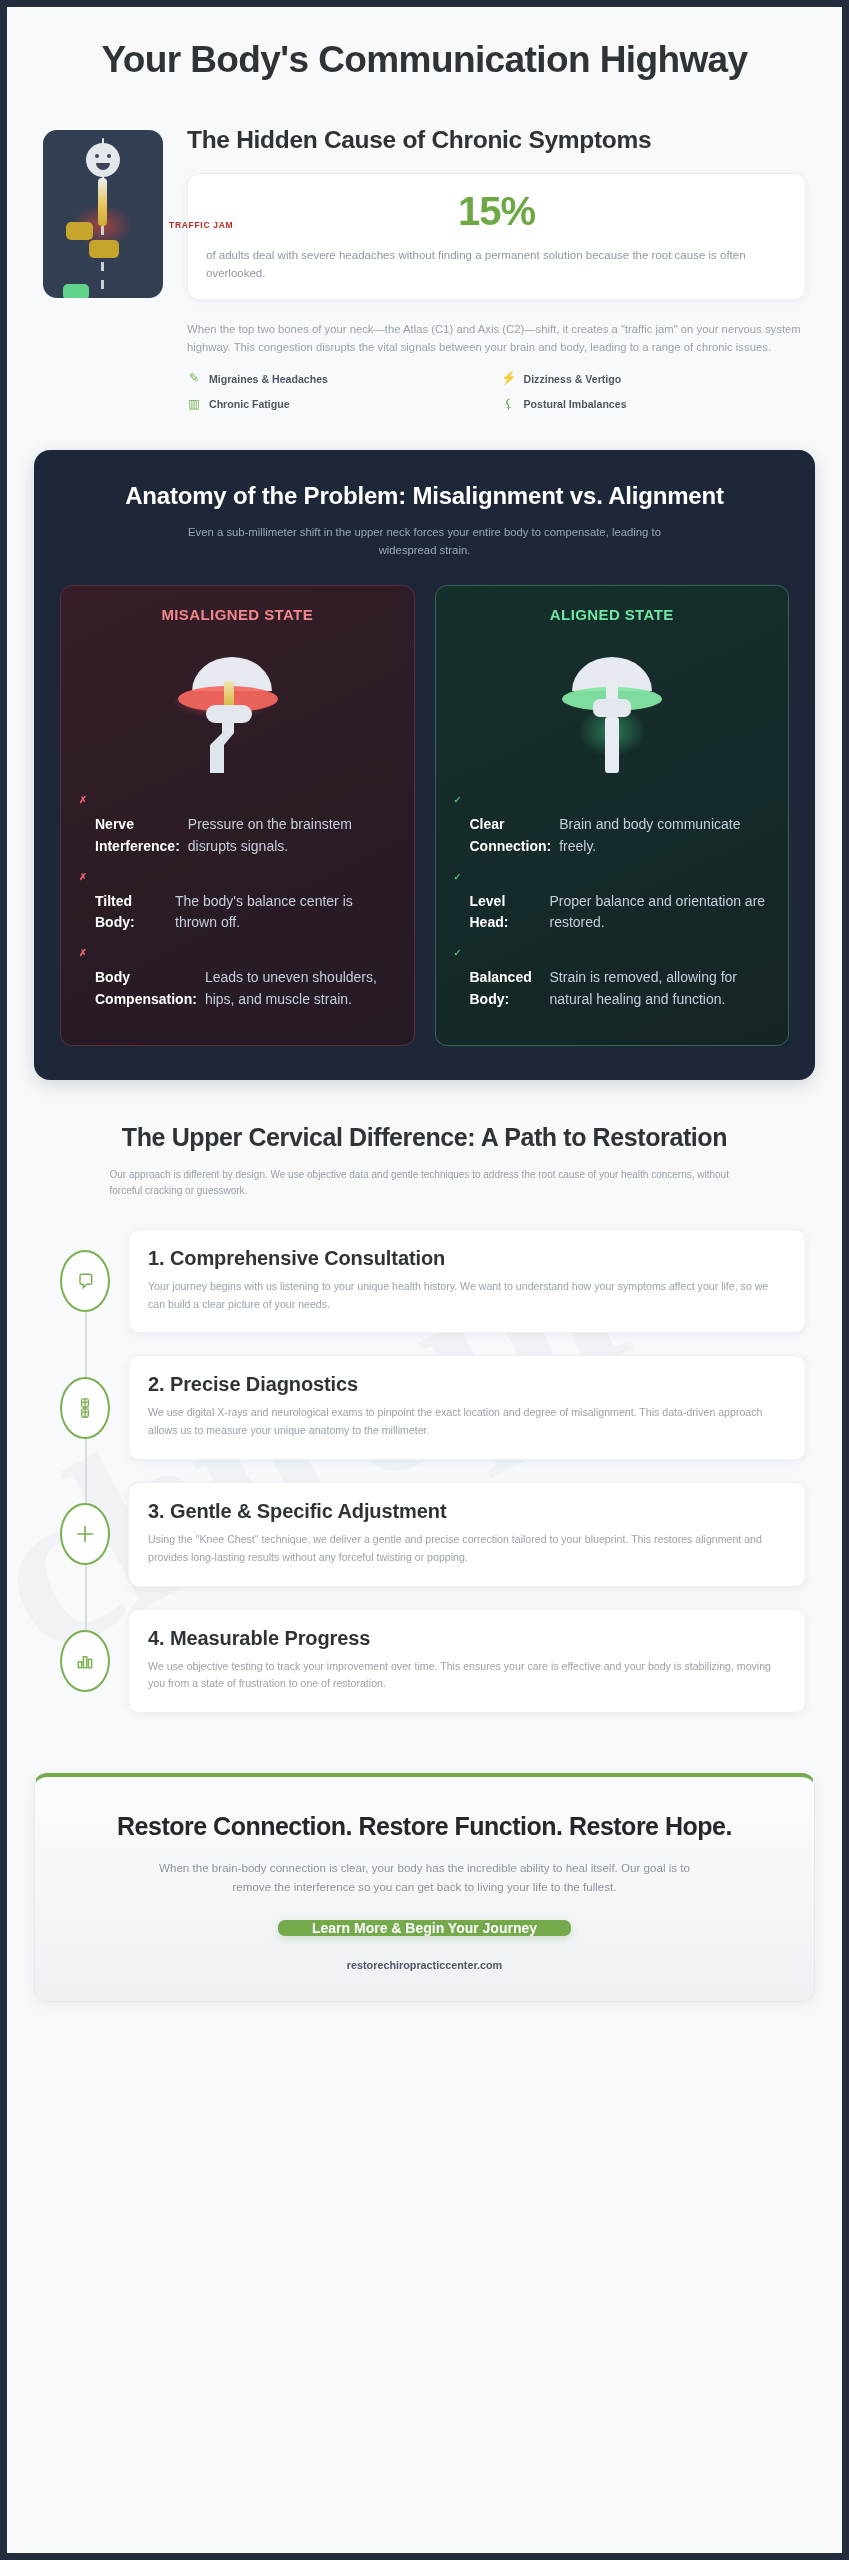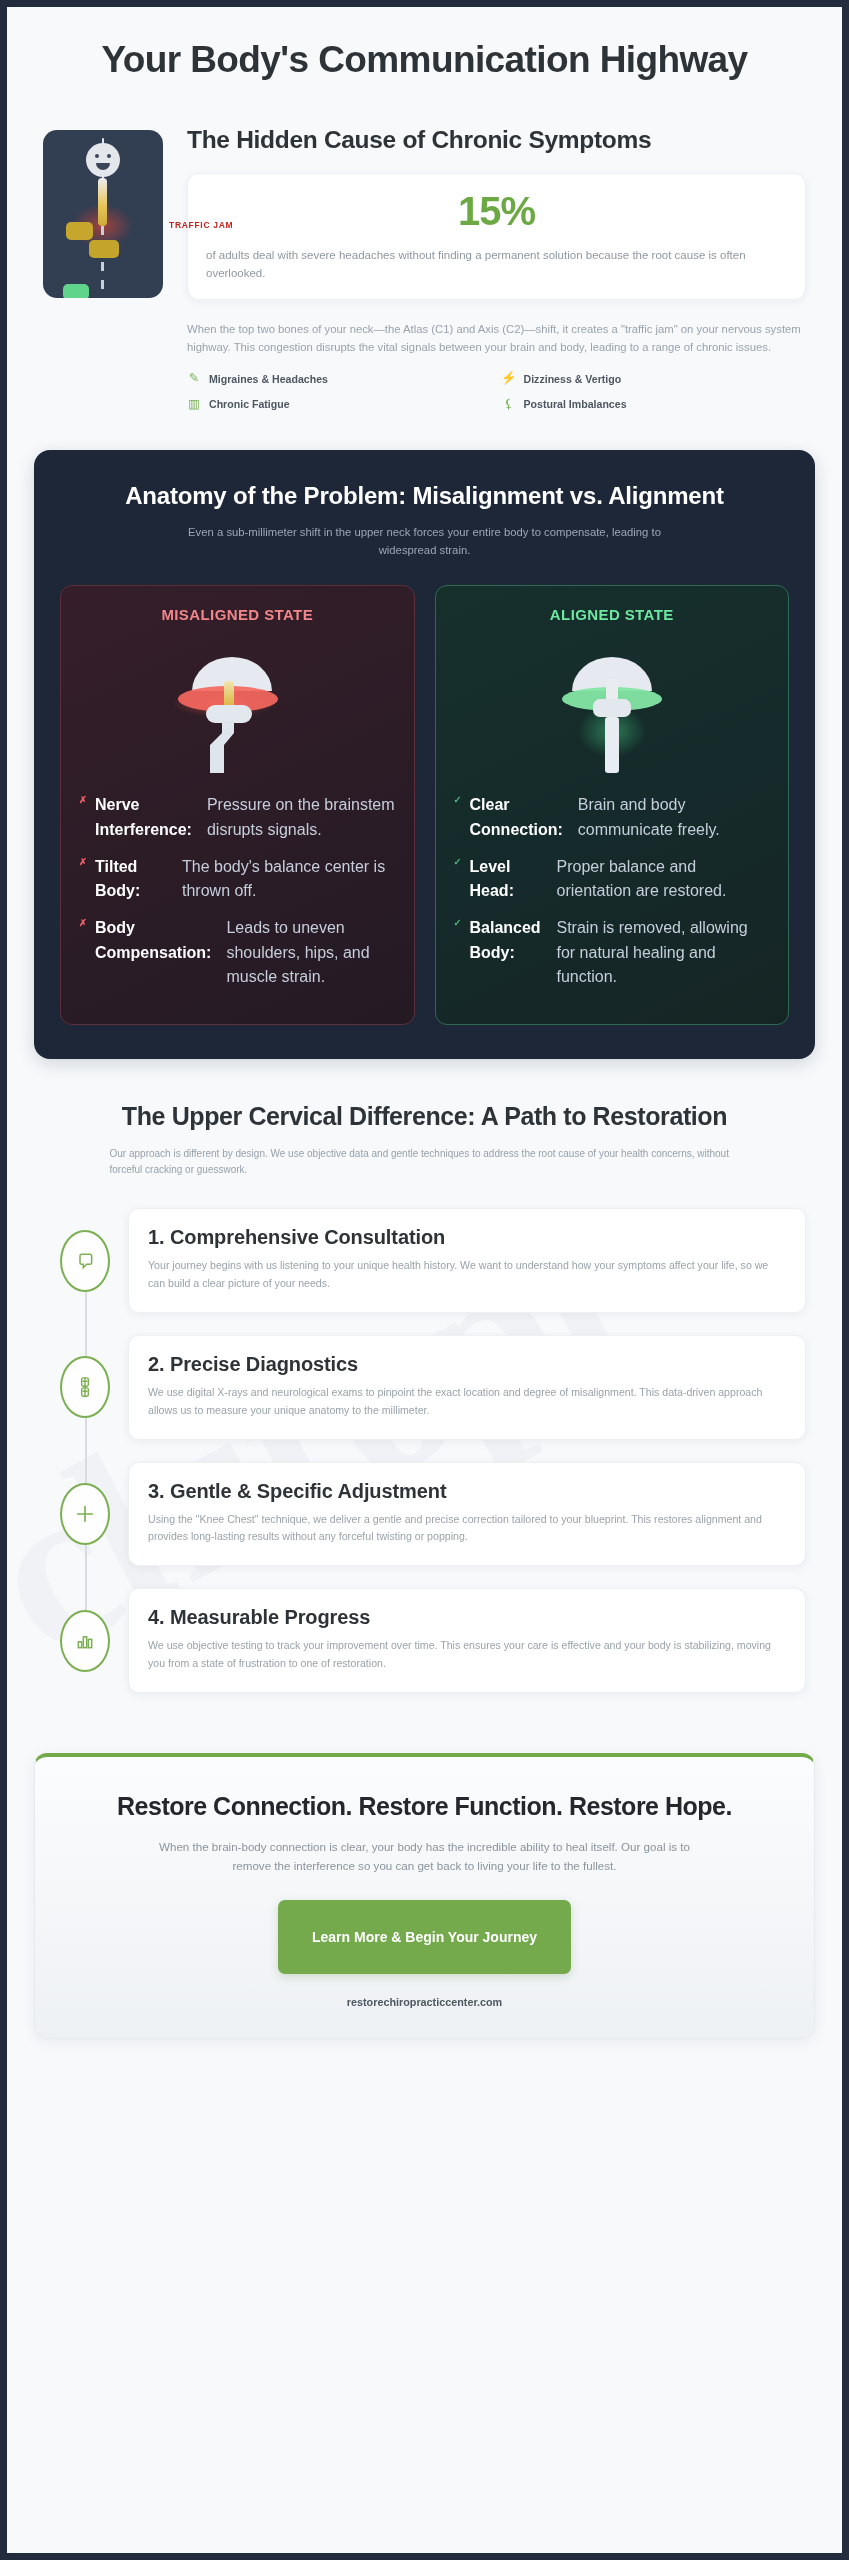--- a/index.html
+++ b/index.html
@@ -233,25 +233,26 @@
   .state-item .tick {
     flex: 0 0 9px;
     font-size: 9.5px;
     line-height: 1.5;
     font-weight: 700;
   }
   .state-card.bad .tick { color: #ef5f6b; }
   .state-card.good .tick { color: #4fbe7c; }
   .state-item .txt {
     flex: 1;
-    font-size: 16px;
+    font-size: 14px;
     line-height: 1.52;
     color: #c6cedb;
     display: flex;
-    gap: 15px;
+    gap: 8px;
+    margin-top: 21px;
   }
   .state-item .k {
     font-weight: 700;
     color: #ffffff;
     flex: 0 0 72px;
   }
   .state-item .v { flex: 1; }
 
   
   .sec-path { padding: 42px 36px 10px; }
@@ -343,21 +344,21 @@
     line-height: 1.65;
     color: #8b949d;
   }
   .cta-btn {
     margin: 24px auto 0;
     display: inline-block;
     background: #74a94c;
     color: #fff;
     font-size: 14px;
     font-weight: 700;
-    padding: 29px 34px;
+    padding: 0 34px;
     border-radius: 7px;
     border: none;
     cursor: pointer;
     box-shadow: 0 3px 9px rgba(90,130,60,.22);
     font-family: "Liberation Sans", sans-serif;
   }
   .cta-url {
     margin-top: 22px;
     font-size: 10.8px;
     font-weight: 700;

